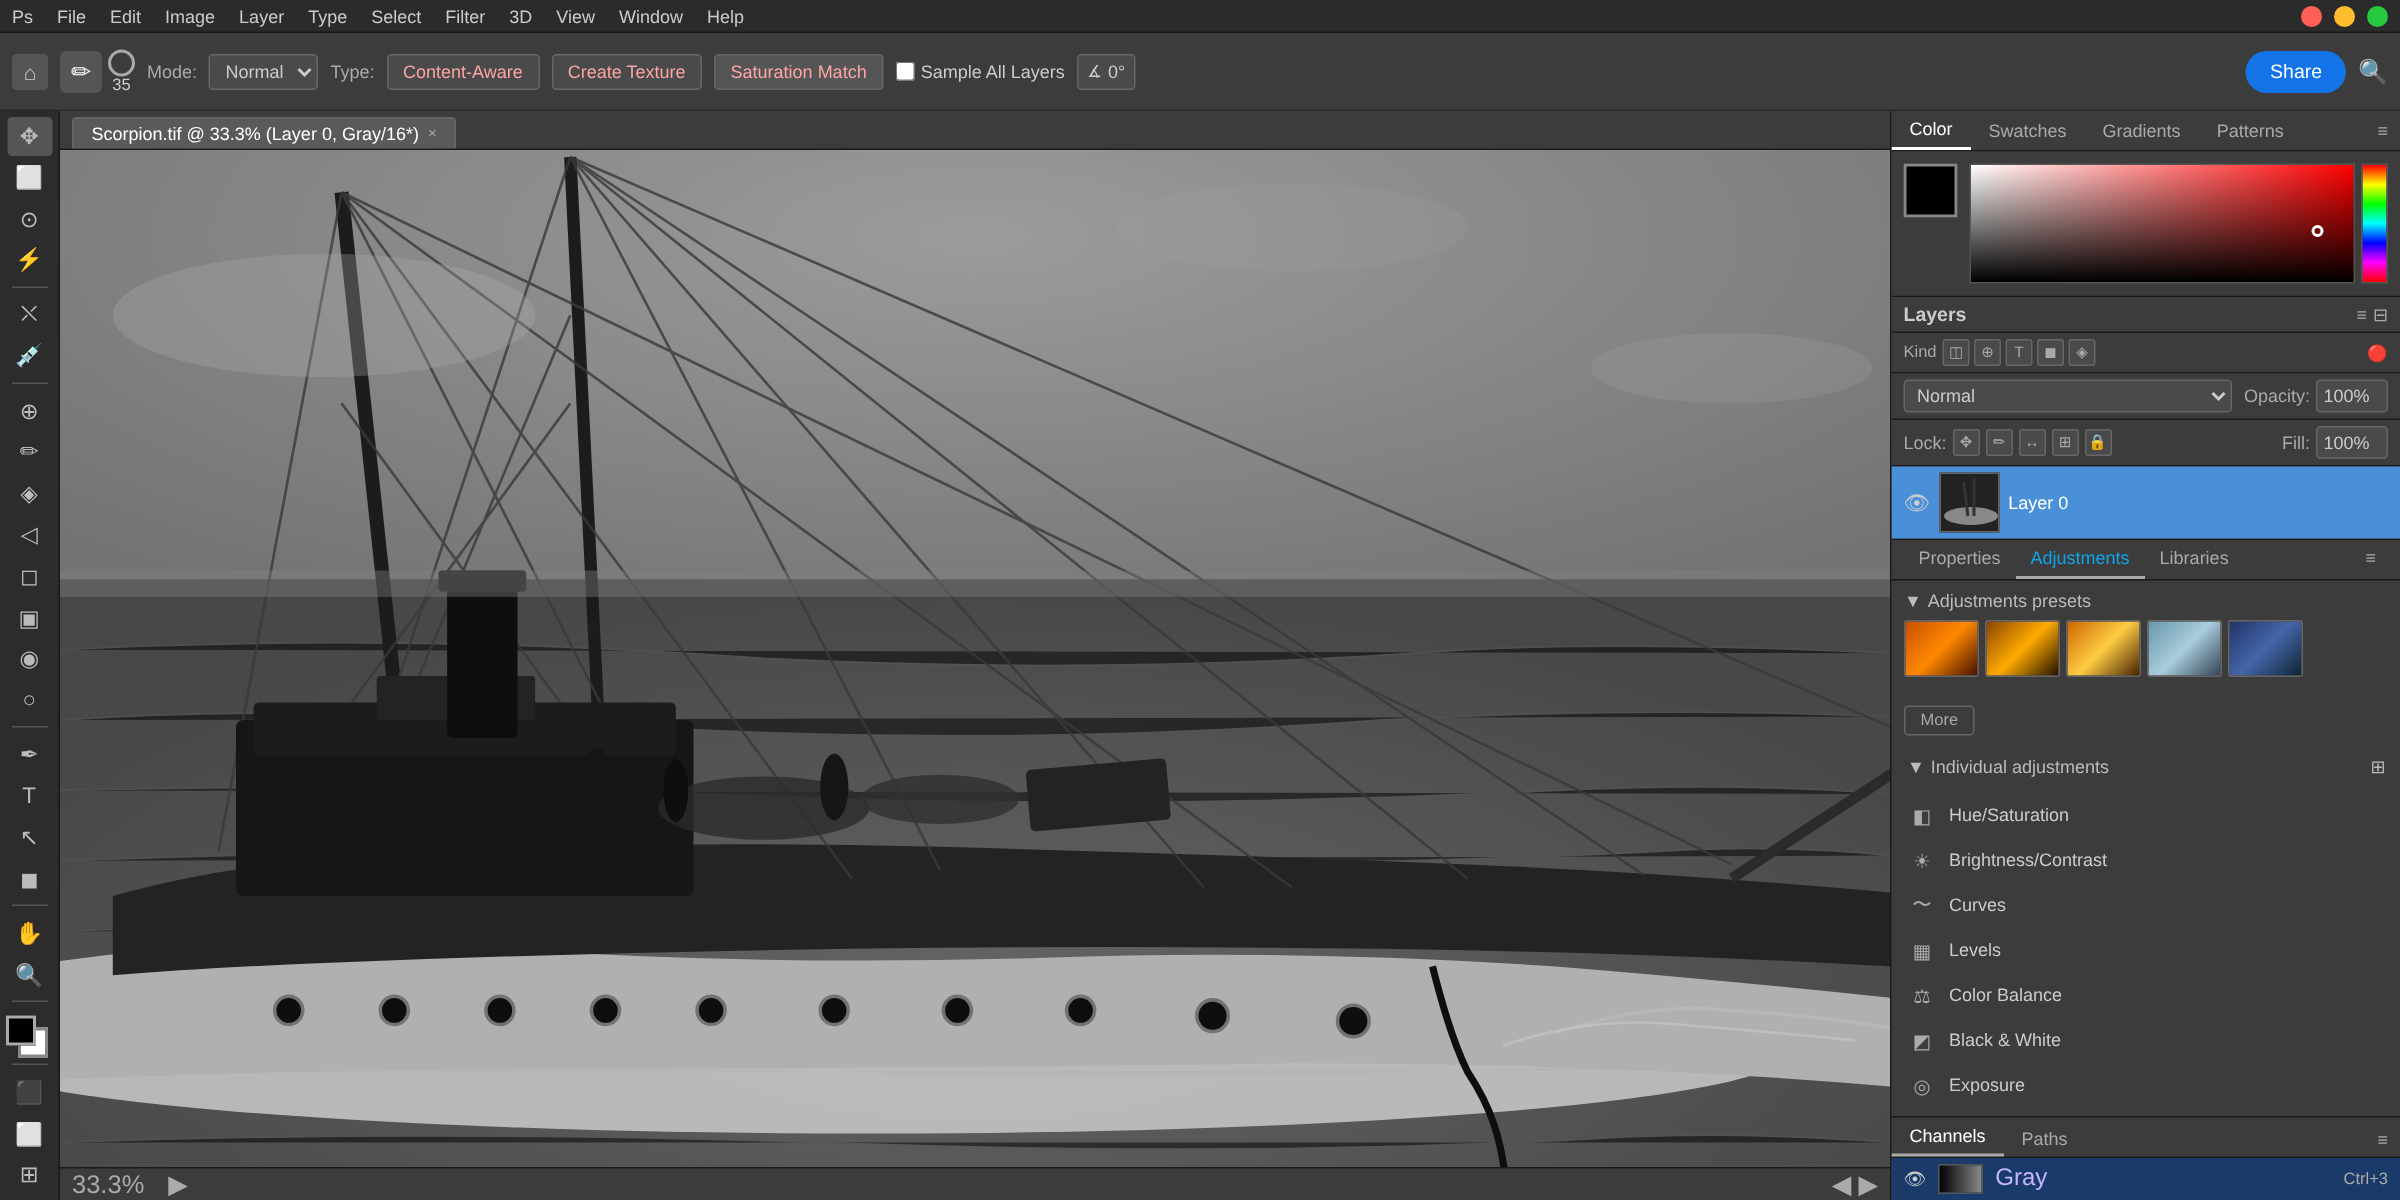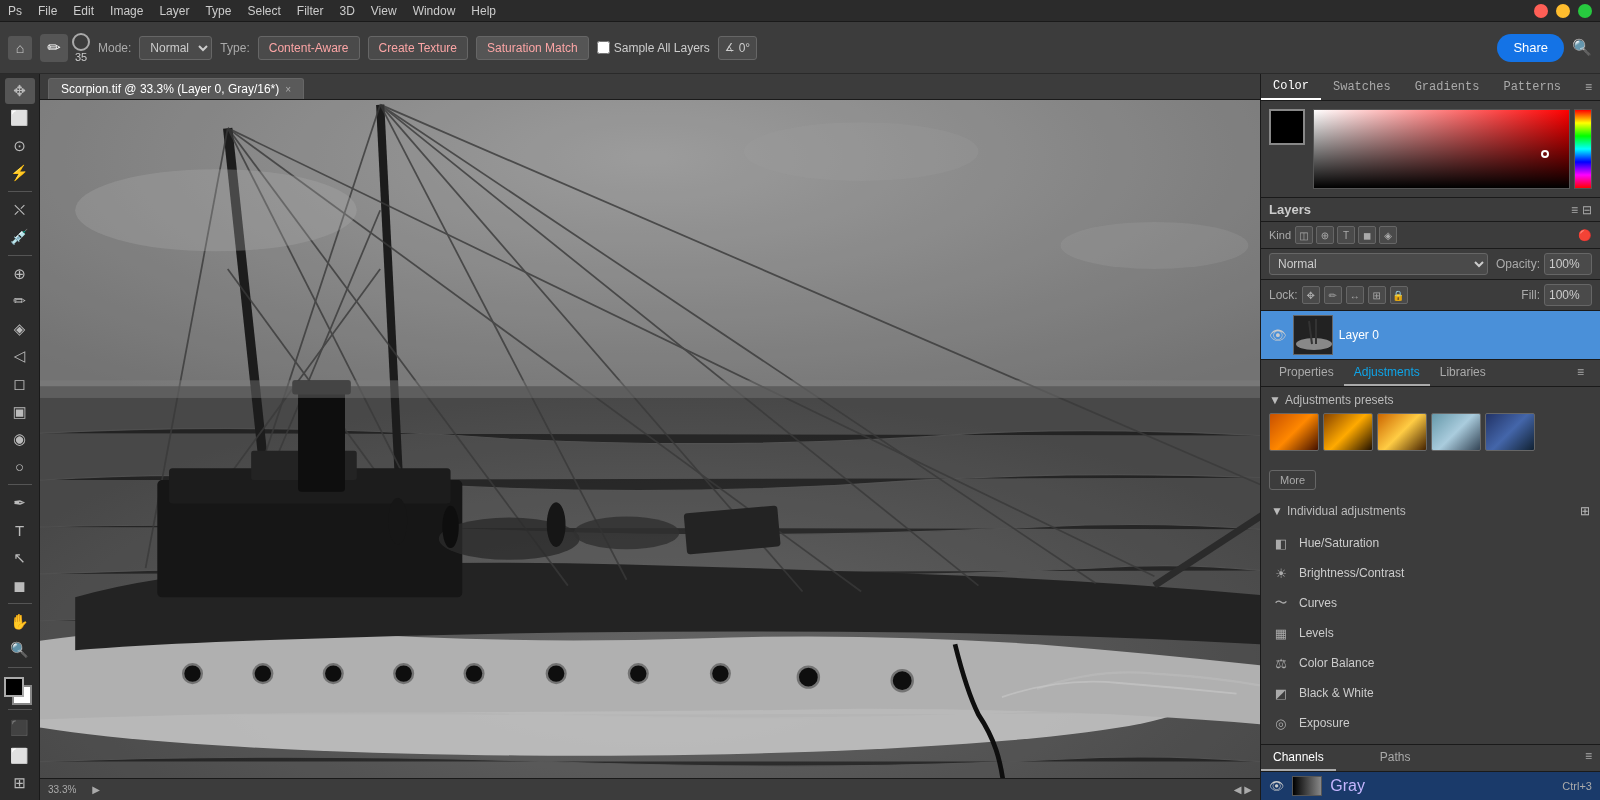--- a/index.html
+++ b/index.html
@@ -39,23 +39,23 @@
     .tool-separator { width: 24px; height: 1px; background: #555; margin: 3px 0; }
     .color-pair { position: relative; width: 32px; height: 32px; margin-top: 4px; }
 
     
     .canvas-area { flex: 1; background: #5a5a5a; display: flex; flex-direction: column; overflow: hidden; }
     .tab-bar { background: #3c3c3c; height: 26px; display: flex; align-items: flex-end; padding: 0 8px; border-bottom: 1px solid #1a1a1a; }
     .tab { background: #4a4a4a; border: 1px solid #666; border-bottom: none; padding: 3px 12px; font-size: 12px; color: #ccc; display: flex; align-items: center; gap: 6px; cursor: pointer; border-radius: 3px 3px 0 0; }
     .tab.active { background: #5a5a5a; color: #fff; }
     .tab-close { color: #aaa; font-size: 10px; cursor: pointer; }
     .canvas-container { flex: 1; overflow: hidden; position: relative; background: #646464; }
-    .status-bar { background: #3c3c3c; height: 22px; display: flex; align-items: center; padding: 0 8px; border-top: 1px solid #1a1a1a; font-size: 10px; color: #aaa; gap: 16px; }
+    .status-bar { background: #3c3c3c; height: 22px; display: flex; align-items: center; padding: 0 8px; border-top: 1px solid #1a1a1a; font-size: 17px; color: #aaa; gap: 16px; }
     .panel-tabs { display: flex; align-items: center; background: #3c3c3c; border-bottom: 1px solid #1a1a1a; }
-    .panel-tab { padding: 5px 12px; font-size: 12px; color: #aaa; cursor: pointer; font-family: Liberation Mono, monospace; }
+    .panel-tab { padding: 5px 12px; font-size: 12px; color: #aaa; cursor: pointer; }
     .panel-tab.active { color: #fff; border-bottom: 2px solid #fff; }
     .layers-header { display: flex; align-items: center; padding: 4px 8px; background: #3c3c3c; border-bottom: 1px solid #1a1a1a; }
     .layers-title { font-size: 13px; color: #ccc; font-weight: bold; flex: 1; }
     .layers-icons { display: flex; gap: 4px; align-items: center; }
     .layers-icon-btn { color: #aaa; font-size: 12px; cursor: pointer; }
     .layers-filter-row { display: flex; align-items: center; padding: 4px 8px; gap: 4px; background: #3c3c3c; border-bottom: 1px solid #1a1a1a; }
     .filter-icons { display: flex; gap: 3px; }
     .filter-icon { width: 18px; height: 18px; background: #4a4a4a; border: 1px solid #666; border-radius: 2px; display: flex; align-items: center; justify-content: center; font-size: 10px; color: #aaa; cursor: pointer; }
     .layers-options-row { display: flex; align-items: center; padding: 4px 8px; gap: 8px; background: #3c3c3c; border-bottom: 1px solid #1a1a1a; }
     .blend-dropdown { background: #4a4a4a; border: 1px solid #666; color: #ccc; font-size: 12px; padding: 2px 4px; border-radius: 3px; height: 22px; flex: 1; }
@@ -85,21 +85,21 @@
     .preset1 { background: linear-gradient(135deg, #c85000, #ff8800, #441100); }
     .preset2 { background: linear-gradient(135deg, #884400, #ffaa00, #221100); }
     .preset3 { background: linear-gradient(135deg, #cc6600, #ffcc44, #442200); }
     .preset4 { background: linear-gradient(135deg, #6699aa, #aaccdd, #334455); }
     .preset5 { background: linear-gradient(135deg, #223366, #4466aa, #112233); }
     .more-btn { background: none; border: 1px solid #666; color: #aaa; font-size: 11px; padding: 3px 10px; border-radius: 3px; cursor: pointer; margin-top: 19px; }
     .adj-individual-section { padding: 4px 0; }
     .adj-item { display: flex; align-items: center; padding: 5px 10px; gap: 8px; cursor: pointer; }
     .adj-item-icon { width: 20px; height: 20px; display: flex; align-items: center; justify-content: center; font-size: 13px; color: #aaa; }
     .adj-item-label { font-size: 12px; color: #ccc; }
-    .channels-header { display: flex; align-items: flex-start; border-bottom: 1px solid #1a1a1a; gap: 32px; }
+    .channels-header { display: flex; align-items: flex-end; border-bottom: 1px solid #1a1a1a; }
     .channels-tab { padding: 5px 12px; font-size: 12px; color: #aaa; cursor: pointer; }
     .channels-tab.active { color: #fff; border-bottom: 2px solid #aaa; }
     .channel-row { display: flex; align-items: center; padding: 4px 8px; gap: 8px; background: #1a3a6a; }
     .channel-vis { color: #ccc; font-size: 12px; }
     .channel-thumb { width: 30px; height: 20px; background: linear-gradient(to right, #000, #888); border: 1px solid #555; }
     .channel-name { font-size: 16px; color: #c4b5fd; flex: 1; }
     .channel-shortcut { font-size: 11px; color: #aaa; }
     .color-picker-row { display: flex; align-items: stretch; gap: 0; padding: 8px; background: #3c3c3c; }
     .color-square { width: 36px; height: 36px; background: #000; border: 2px solid #888; margin-right: 8px; flex-shrink: 0; }
     .color-gradient-large { flex: 1; height: 80px; position: relative; border: 1px solid #555; background: linear-gradient(to right, white, red); }

